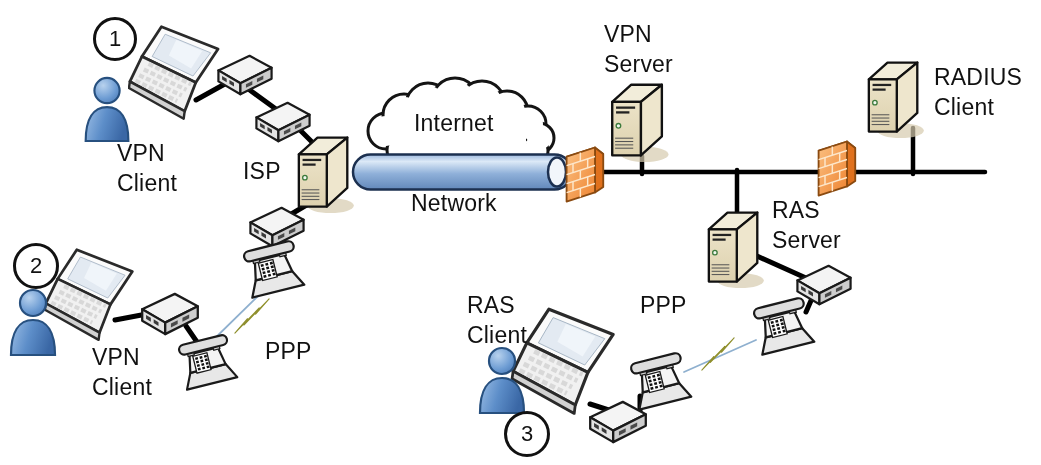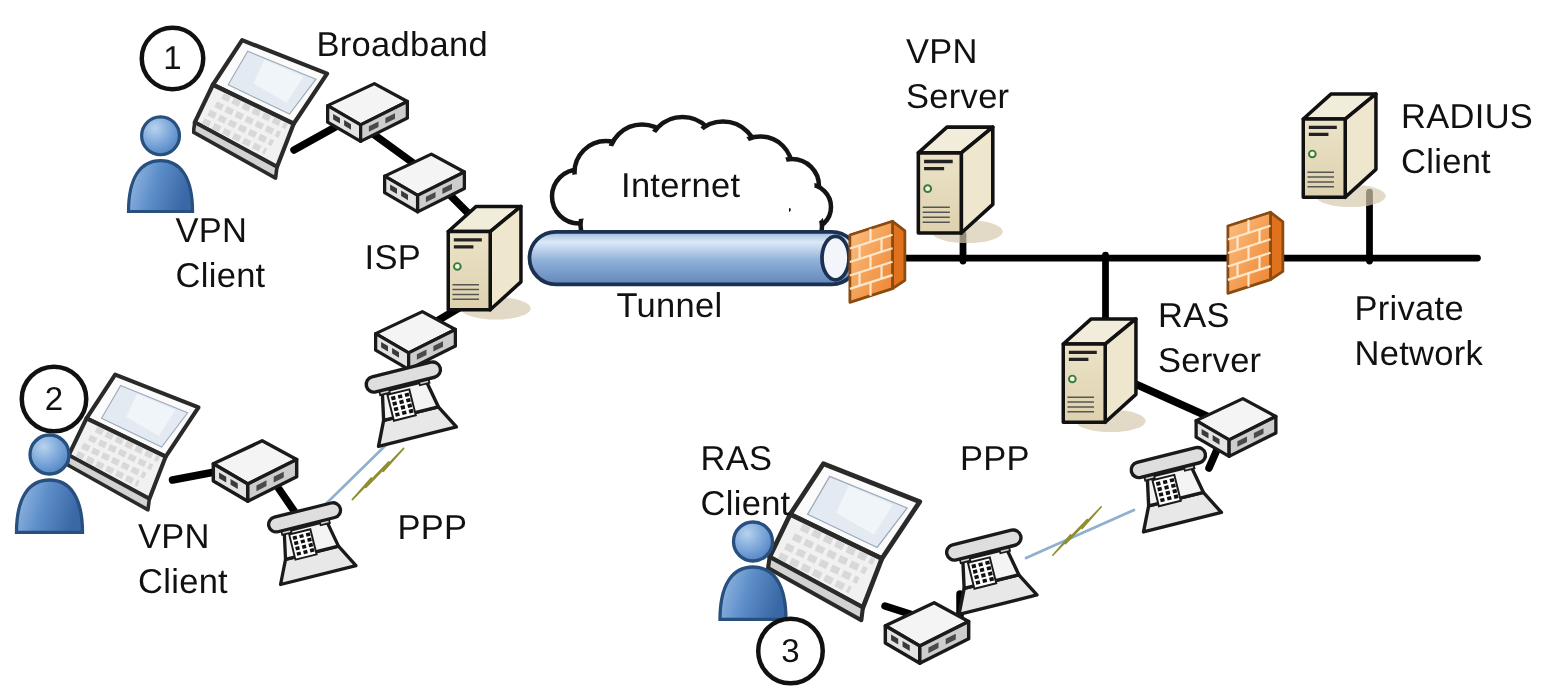--- a/index.html
+++ b/index.html
@@ -236,32 +236,29 @@
     <use href="#sym-laptop" x="510" y="306" width="120" height="118"></use>
 
     <use href="#sym-person" x="82" y="76" width="52" height="66"></use>
     <use href="#sym-person" x="8" y="288" width="52" height="68"></use>
     <use href="#sym-person" x="476" y="346" width="54" height="68"></use>
 
     <use href="#sym-bolt" x="234" y="298" width="36" height="36"></use>
     <use href="#sym-bolt" x="699" y="337" width="38" height="34"></use>
   </svg>
 
-  <div class="label" style="left:211px;top:14px;">Broadband</div>
   <div class="label" style="left:117px;top:138px;">VPN
 Client</div>
   <div class="label" style="left:243px;top:156px;">ISP</div>
   <div class="label" style="left:414px;top:108px;">Internet</div>
-  <div class="label" style="left:411px;top:188px;">Tunnel</div>
+  <div class="label" style="left:411px;top:188px;">Network</div>
   <div class="label" style="left:604px;top:19px;">VPN
 Server</div>
   <div class="label" style="left:934px;top:62px;">RADIUS
 Client</div>
-  <div class="label" style="left:903px;top:190px;">Private
-Network</div>
   <div class="label" style="left:772px;top:195px;">RAS
 Server</div>
   <div class="label" style="left:92px;top:342px;">VPN
 Client</div>
   <div class="label" style="left:265px;top:336px;">PPP</div>
   <div class="label" style="left:467px;top:290px;">RAS
 Client</div>
   <div class="label" style="left:640px;top:290px;">PPP</div>
 
   <div class="badge" style="left:93px;top:17px;width:44px;height:44px;">1</div>

